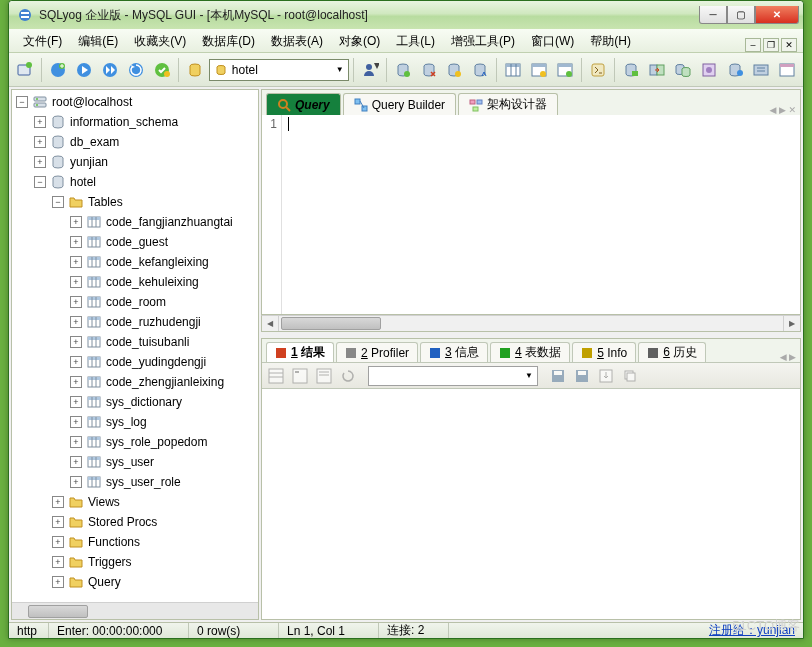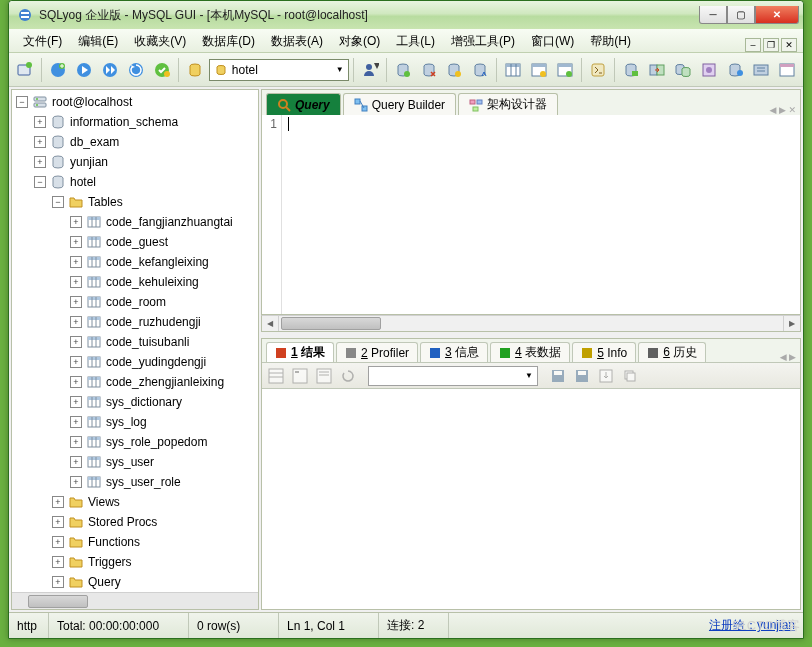--- a/index.html
+++ b/index.html
@@ -53,21 +53,21 @@
 .rtabbar { height: 24px; background: #f0f4ec; display: flex; align-items: flex-end; padding: 0 4px; gap: 2px; border-bottom: 1px solid #c0c8b8; }
 .rtab { height: 20px; padding: 0 8px; border: 1px solid #c0c8b8; border-bottom: none; border-radius: 3px 3px 0 0; display: flex; align-items: center; gap: 4px; background: #f8f8f4; }
 .rtab.active { background: #fff; font-weight: bold; }
 .rtab .ricon { width: 12px; height: 12px; }
 .rtab .underline { text-decoration: underline; }
 .rtoolbar { height: 26px; background: linear-gradient(#f4f4f0,#e8e8e0); border-bottom: 1px solid #c0c8b8; display: flex; align-items: center; padding: 0 4px; gap: 4px; }
 .rtbtn { width: 20px; height: 20px; display: flex; align-items: center; justify-content: center; opacity: 0.6; }
 .rselect { flex: 0 0 170px; height: 20px; border: 1px solid #a0a0a0; background: #fff; margin: 0 6px; display: flex; align-items: center; }
 .rselect .arrow { margin-left: auto; padding: 0 4px; font-size: 8px; }
 .resultbody { flex: 1; background: #fff; }
-.statusbar { height: 26px; background: linear-gradient(#f0f4ec,#e0e8d8); border-top: 1px solid #b8c0a8; display: flex; align-items: center; font-size: 11px; }
+.statusbar { height: 16px; background: linear-gradient(#f0f4ec,#e0e8d8); border-top: 1px solid #b8c0a8; display: flex; align-items: center; font-size: 11px; }
 .statusbar .cell { padding: 0 8px; border-right: 1px solid #c0c8b8; height: 100%; display: flex; align-items: center; }
 .statusbar .reg { margin-left: auto; padding: 0 8px; color: #1040c0; text-decoration: underline; text-align: center; }
 .watermark { position: absolute; right: 12px; bottom: 12px; color: #d0d0d0; font-size: 13px; z-index: 0; pointer-events: none; }
 </style>
 </head>
 <body>
 
 <div class="window">
   <div class="titlebar">
     <svg class="appicon" viewBox="0 0 16 16">
@@ -646,20 +646,20 @@
               </svg>
             </div>
         </div>
         <div class="resultbody"></div>
       </div>
     </div>
   </div>
 
   <div class="statusbar">
     <div class="cell" style="width:40px">http</div>
-    <div class="cell" style="width:140px">Total: 00:00:00:000</div>
+    <div class="cell" style="width:140px">Enter: 00:00:00:000</div>
     <div class="cell" style="width:90px">0 row(s)</div>
     <div class="cell" style="width:100px">Ln 1, Col 1</div>
     <div class="cell" style="width:70px">连接: 2</div>
     <div class="reg">注册给：yunjian</div>
   </div>
 </div>
 <div class="watermark">51CTO博客</div>
 
 </body></html>

